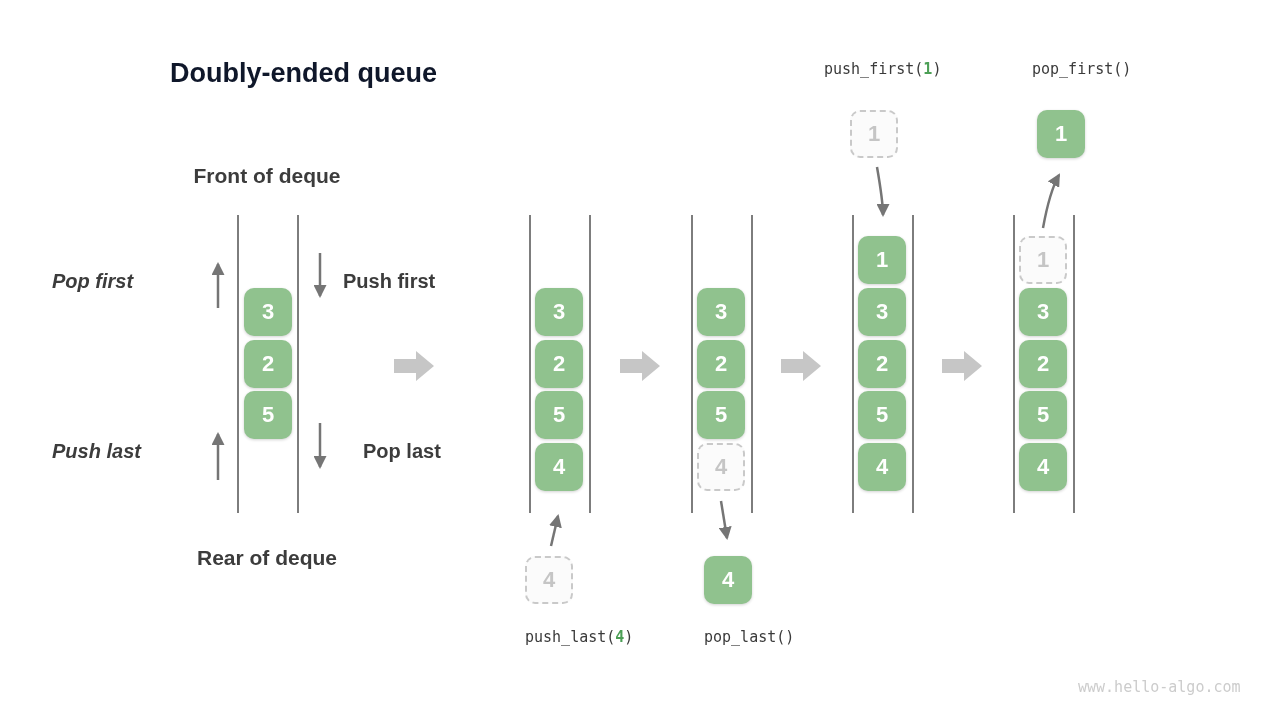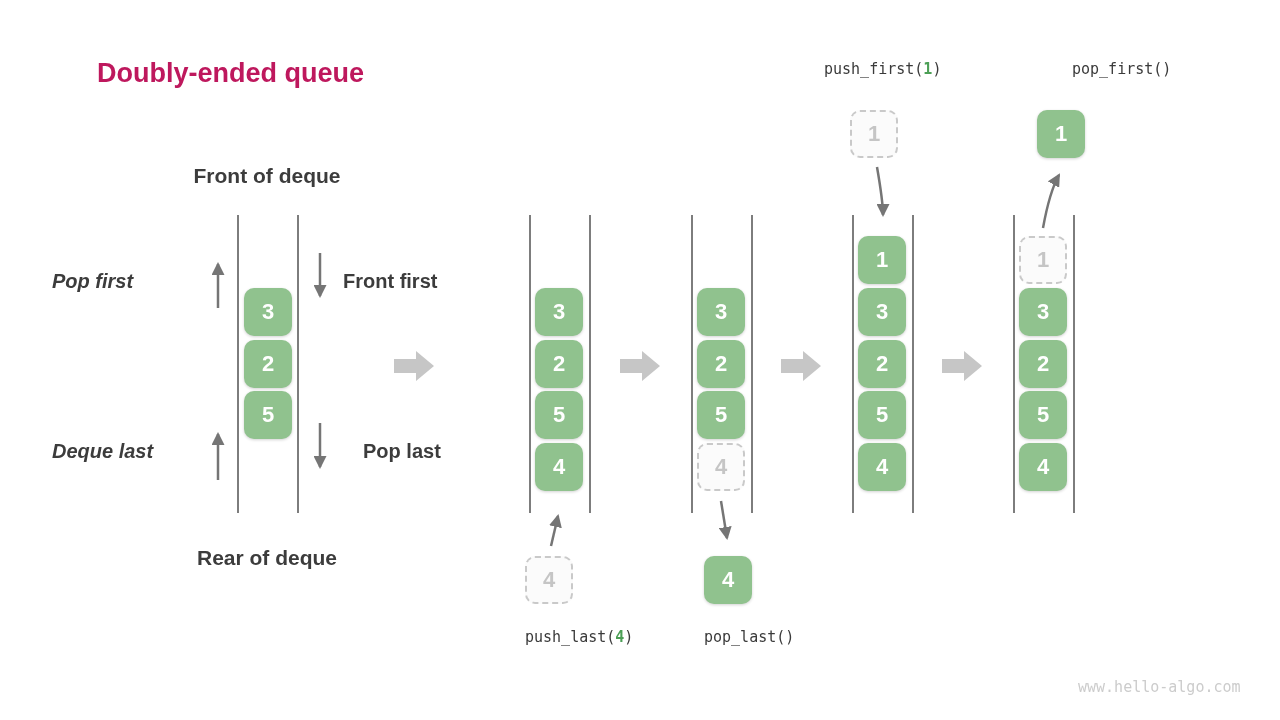--- a/index.html
+++ b/index.html
@@ -3,22 +3,22 @@
 <meta charset="utf-8">
 <style>
   html,body{margin:0;padding:0;background:#ffffff;}
   #canvas{
     position:relative;width:1280px;height:720px;background:#ffffff;
     overflow:hidden;font-family:"Liberation Sans",sans-serif;
   }
   .abs{position:absolute;}
   
   .title{
-    left:97px;top:56px;width:340px;text-align:left;
-    color:#be185d;font-weight:bold;font-size:27px;line-height:34px;
+    left:97px;top:56px;width:340px;text-align:right;
+    color:#0f172a;font-weight:bold;font-size:27px;line-height:34px;
   }
   
   .deque-end-label{
     width:340px;left:97px;text-align:center;color:#3c3c3c;
     font-weight:bold;font-size:21px;
   }
   .side-label{
     color:#3c3c3c;font-weight:bold;font-size:20px;width:140px;
   }
   .side-label.right-align{font-style:italic;}
@@ -58,22 +58,22 @@
 <div id="canvas">
 
   <div class="abs title">
     <div>Doubly-ended queue</div>
   </div>
 
   <div class="abs deque-end-label" style="top:164px;">Front of deque</div>
   <div class="abs deque-end-label" style="top:546px;text-align:center;">Rear of deque</div>
 
   <div class="abs side-label right-align" style="left:52px;top:270px;">Pop first</div>
-  <div class="abs side-label" style="left:343px;top:270px;">Front first</div>
-  <div class="abs side-label right-align" style="left:52px;top:440px;">Deque last</div>
+  <div class="abs side-label" style="left:343px;top:270px;">Push first</div>
+  <div class="abs side-label right-align" style="left:52px;top:440px;">Push last</div>
   <div class="abs side-label" style="left:363px;top:440px;">Pop last</div>
 
   <svg class="overlay" width="1280" height="720">
     <defs>
       <marker id="ah" viewBox="0 0 10 10" refX="8.5" refY="5" markerWidth="5.2" markerHeight="5.2" orient="auto-start-reverse">
         <path d="M0,0 L10,5 L0,10 z" fill="#757575"></path>
       </marker>
     </defs>
 
     <path class="thin-arrow" d="M218,308 L218,264" marker-end="url(#ah)"></path>
@@ -129,17 +129,17 @@
   <div class="abs cell solid" style="left:1019px;top:443px;">4</div>
 
   <div class="abs cell dashed" style="left:525px;top:556px;">4</div>
   <div class="abs cell solid" style="left:704px;top:556px;">4</div>
   <div class="abs cell dashed" style="left:850px;top:110px;">1</div>
   <div class="abs cell solid" style="left:1037px;top:110px;">1</div>
 
   <div class="abs code" style="left:505px;top:628px;margin-left:20px;"><span>push_last(</span><span class="arg">4</span><span>)</span></div>
   <div class="abs code" style="left:704px;top:628px;">pop_last()</div>
   <div class="abs code" style="left:824px;top:60px;"><span>push_first(</span><span class="arg">1</span><span>)</span></div>
-  <div class="abs code" style="left:1072px;top:60px;">pop_first()</div>
+  <div class="abs code" style="left:1032px;top:60px;">pop_first()</div>
 
   <div class="abs watermark">www.hello-algo.com</div>
 
 </div>
 
 </body></html>

